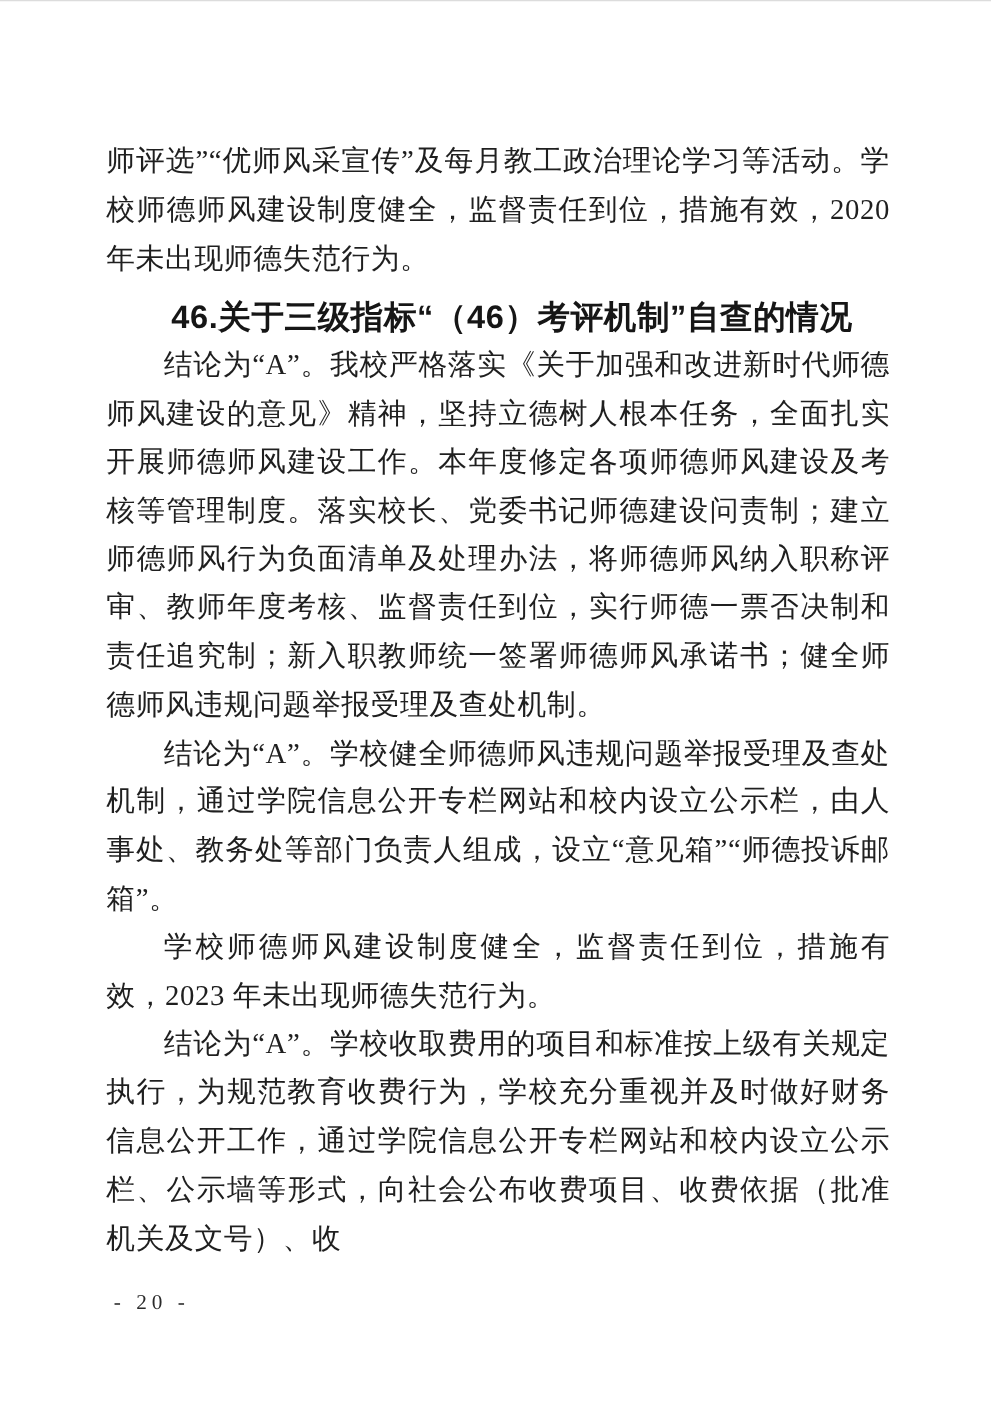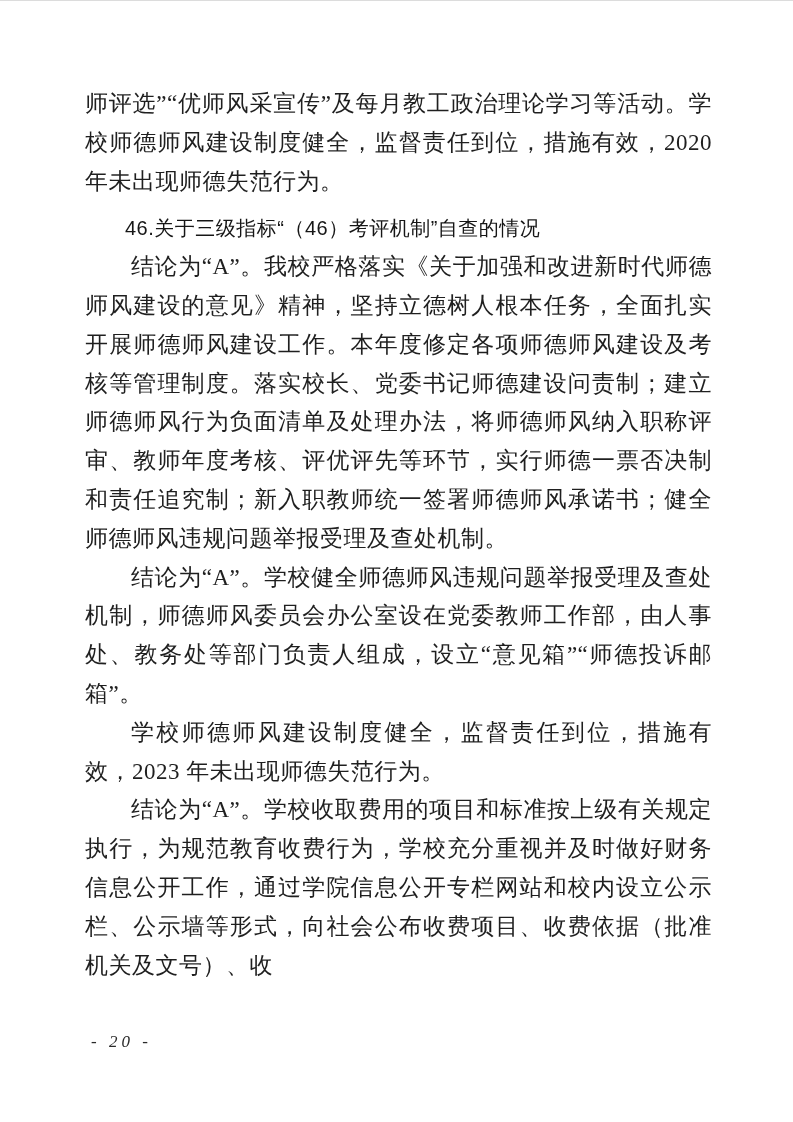--- a/index.html
+++ b/index.html
@@ -14,69 +14,68 @@
     background: #ffffff;
     border-top: 1px solid #dcdcdc;
     box-sizing: border-box;
     overflow: hidden;
     color: #1f1f1f;
     font-family: "Liberation Serif", "DejaVu Serif", serif;
   }
   .text-body {
     position: absolute;
     left: 85px;
-    top: 84px;
+    top: 109px;
     width: 627px;
   }
   .para {
     margin: 0;
     font-size: 23px;
     line-height: 38.8px;
     text-align: justify;
     text-indent: 2em;
     letter-spacing: 0.5px;
   }
   .para.no-indent {
     text-indent: 0;
   }
   .heading {
     margin: 8px 0 0 0;
-    font-size: 20px;
+    font-size: 26px;
     line-height: 38.8px;
-    font-weight: normal;
+    font-weight: bold;
     text-indent: 2em;
     letter-spacing: 0.5px;
     color: #161616;
     font-family: "Liberation Sans", "DejaVu Sans", sans-serif;
   }
   .page-footer {
     position: absolute;
     left: 91px;
     top: 1031px;
     font-size: 17px;
     letter-spacing: 4px;
     color: #2a2a2a;
     font-family: "Liberation Serif", "DejaVu Serif", serif;
-    font-style: italic;
   }
 </style>
 </head>
 <body>
 
 <div class="page">
   <div class="text-body">
 
     <p class="para no-indent">师评选”“优师风采宣传”及每月教工政治理论学习等活动。学校师德师风建设制度健全，监督责任到位，措施有效，2020 年未出现师德失范行为。</p>
 
     <h2 class="heading">46.关于三级指标“（46）考评机制”自查的情况</h2>
 
-    <p class="para">结论为“A”。我校严格落实《关于加强和改进新时代师德师风建设的意见》精神，坚持立德树人根本任务，全面扎实开展师德师风建设工作。本年度修定各项师德师风建设及考核等管理制度。落实校长、党委书记师德建设问责制；建立师德师风行为负面清单及处理办法，将师德师风纳入职称评审、教师年度考核、评优评先等环节，实行师德一票否决制和责任追究制；新入职教师统一签署师德师风承诺书；健全师德师风违规问题举报受理及查处机制。</p>
+    <p class="para">结论为“A”。我校严格落实《关于加强和改进新时代师德师风建设的意见》精神，坚持立德树人根本任务，全面扎实开展师德师风建设工作。本年度修定各项师德师风建设及考核等管理制度。落实校长、党委书记师德建设问责制；建立师德师风行为负面清单及处理办法，将师德师风纳入职称评审、教师年度考核、监督责任到位，实行师德一票否决制和责任追究制；新入职教师统一签署师德师风承诺书；健全师德师风违规问题举报受理及查处机制。</p>
 
 
-    <p class="para">结论为“A”。学校健全师德师风违规问题举报受理及查处机制，师德师风委员会办公室设在党委教师工作部，由人事处、教务处等部门负责人组成，设立“意见箱”“师德投诉邮箱”。</p>
+    <p class="para">结论为“A”。学校健全师德师风违规问题举报受理及查处机制，通过学院信息公开专栏网站和校内设立公示栏，由人事处、教务处等部门负责人组成，设立“意见箱”“师德投诉邮箱”。</p>
 
     <p class="para">学校师德师风建设制度健全，监督责任到位，措施有效，2023 年未出现师德失范行为。</p>
 
 
     <p class="para">结论为“A”。学校收取费用的项目和标准按上级有关规定执行，为规范教育收费行为，学校充分重视并及时做好财务信息公开工作，通过学院信息公开专栏网站和校内设立公示栏、公示墙等形式，向社会公布收费项目、收费依据（批准机关及文号）、收</p>
 
   </div>
 
   <div class="page-footer">- 20 -</div>
 </div>

